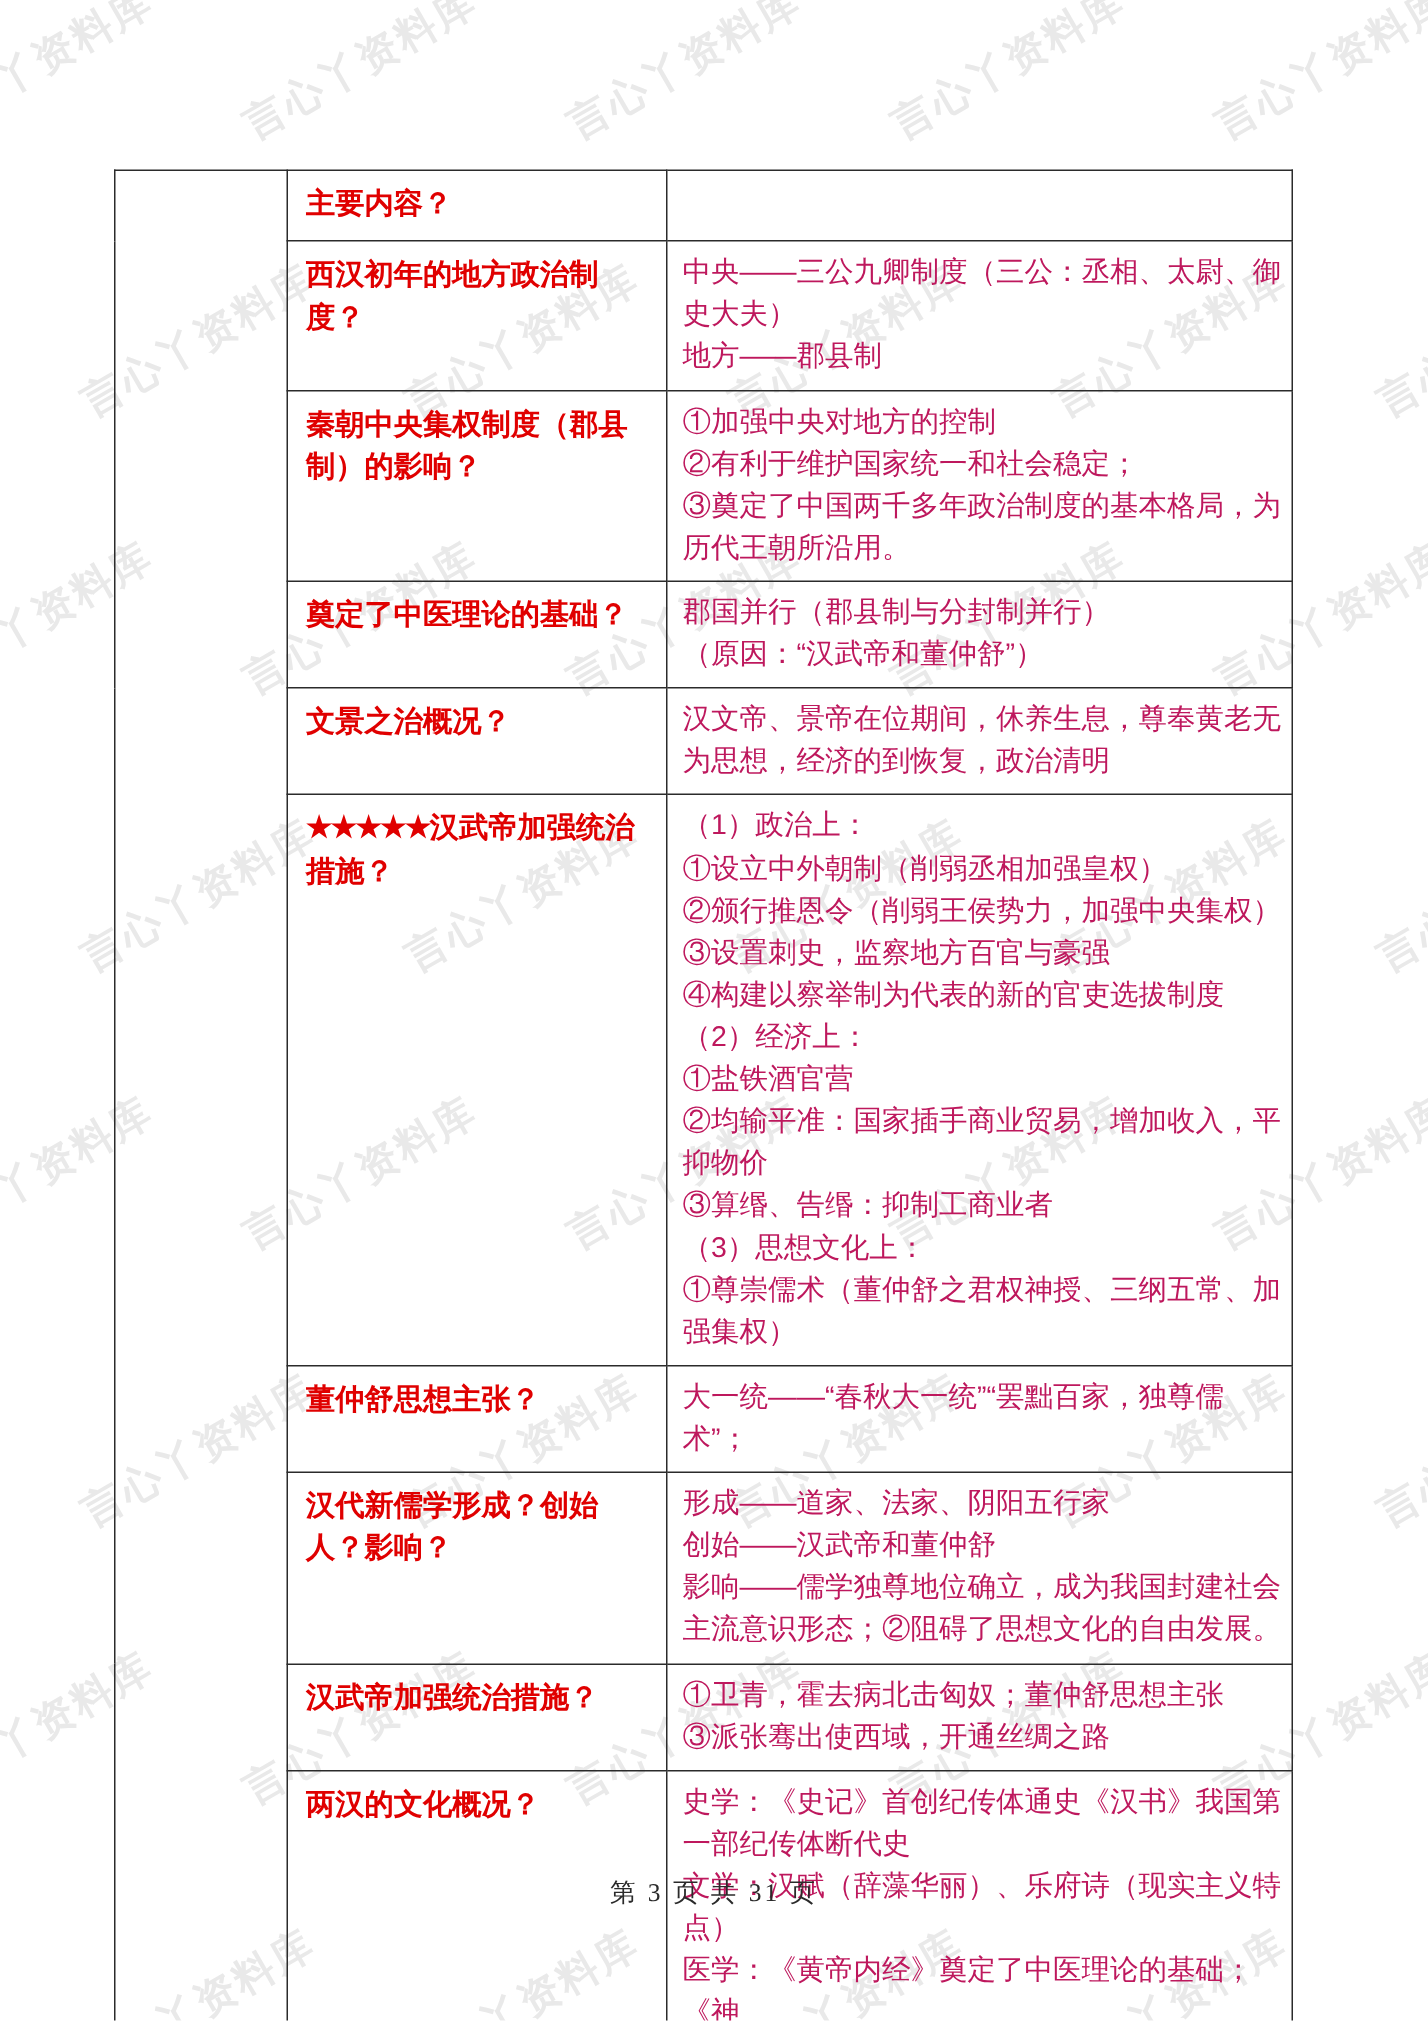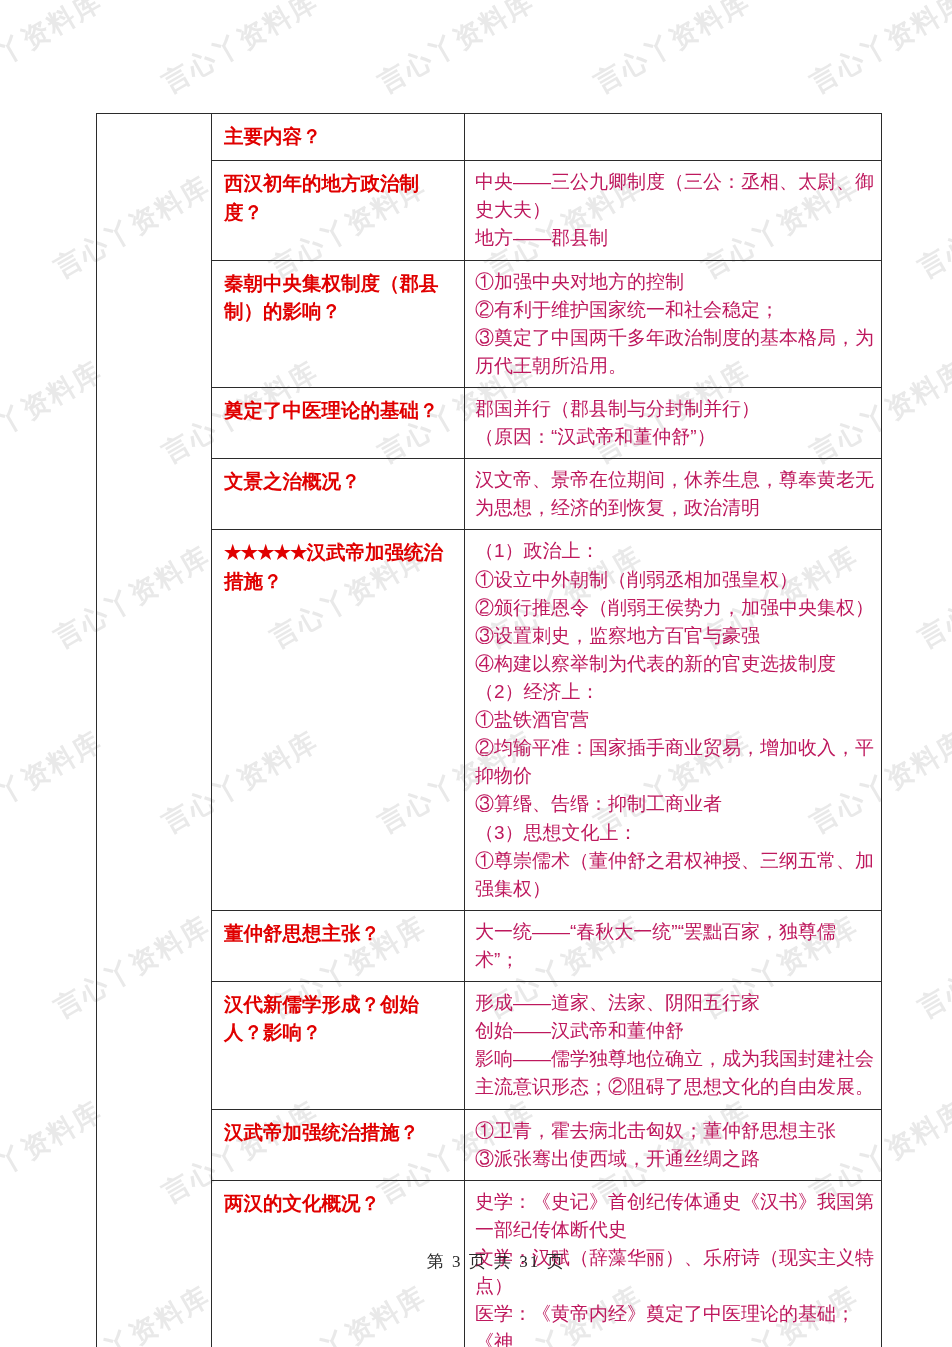--- a/index.html
+++ b/index.html
@@ -33,21 +33,20 @@
     transform: rotate(-30deg);
     transform-origin: left top;
     font-family: "Liberation Sans", "DejaVu Sans", sans-serif;
   }
 
   
   #page {
     position: absolute;
     inset: 0;
     z-index: 10;
-    margin-left: 20px;
   }
 
   #main-table {
     position: absolute;
     left: 76px;
     top: 113px;
     width: 782px;
     border-collapse: collapse;
     table-layout: fixed;
     background: transparent;

